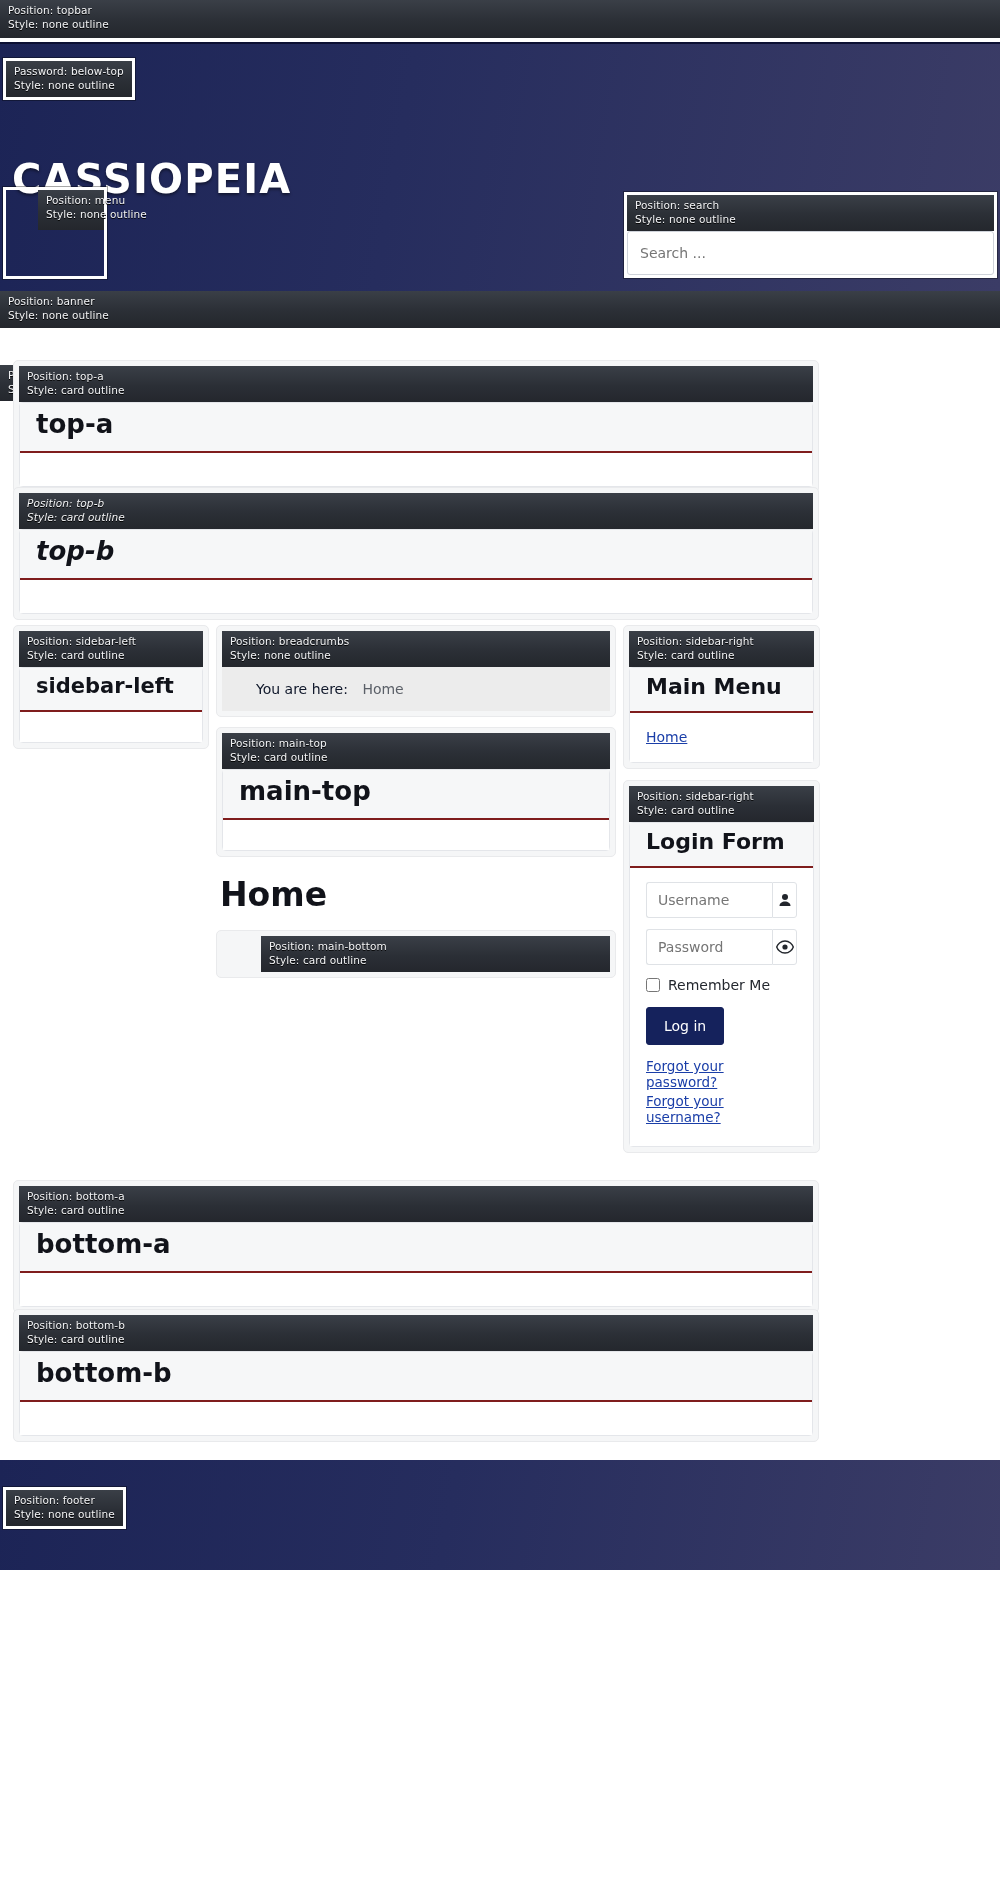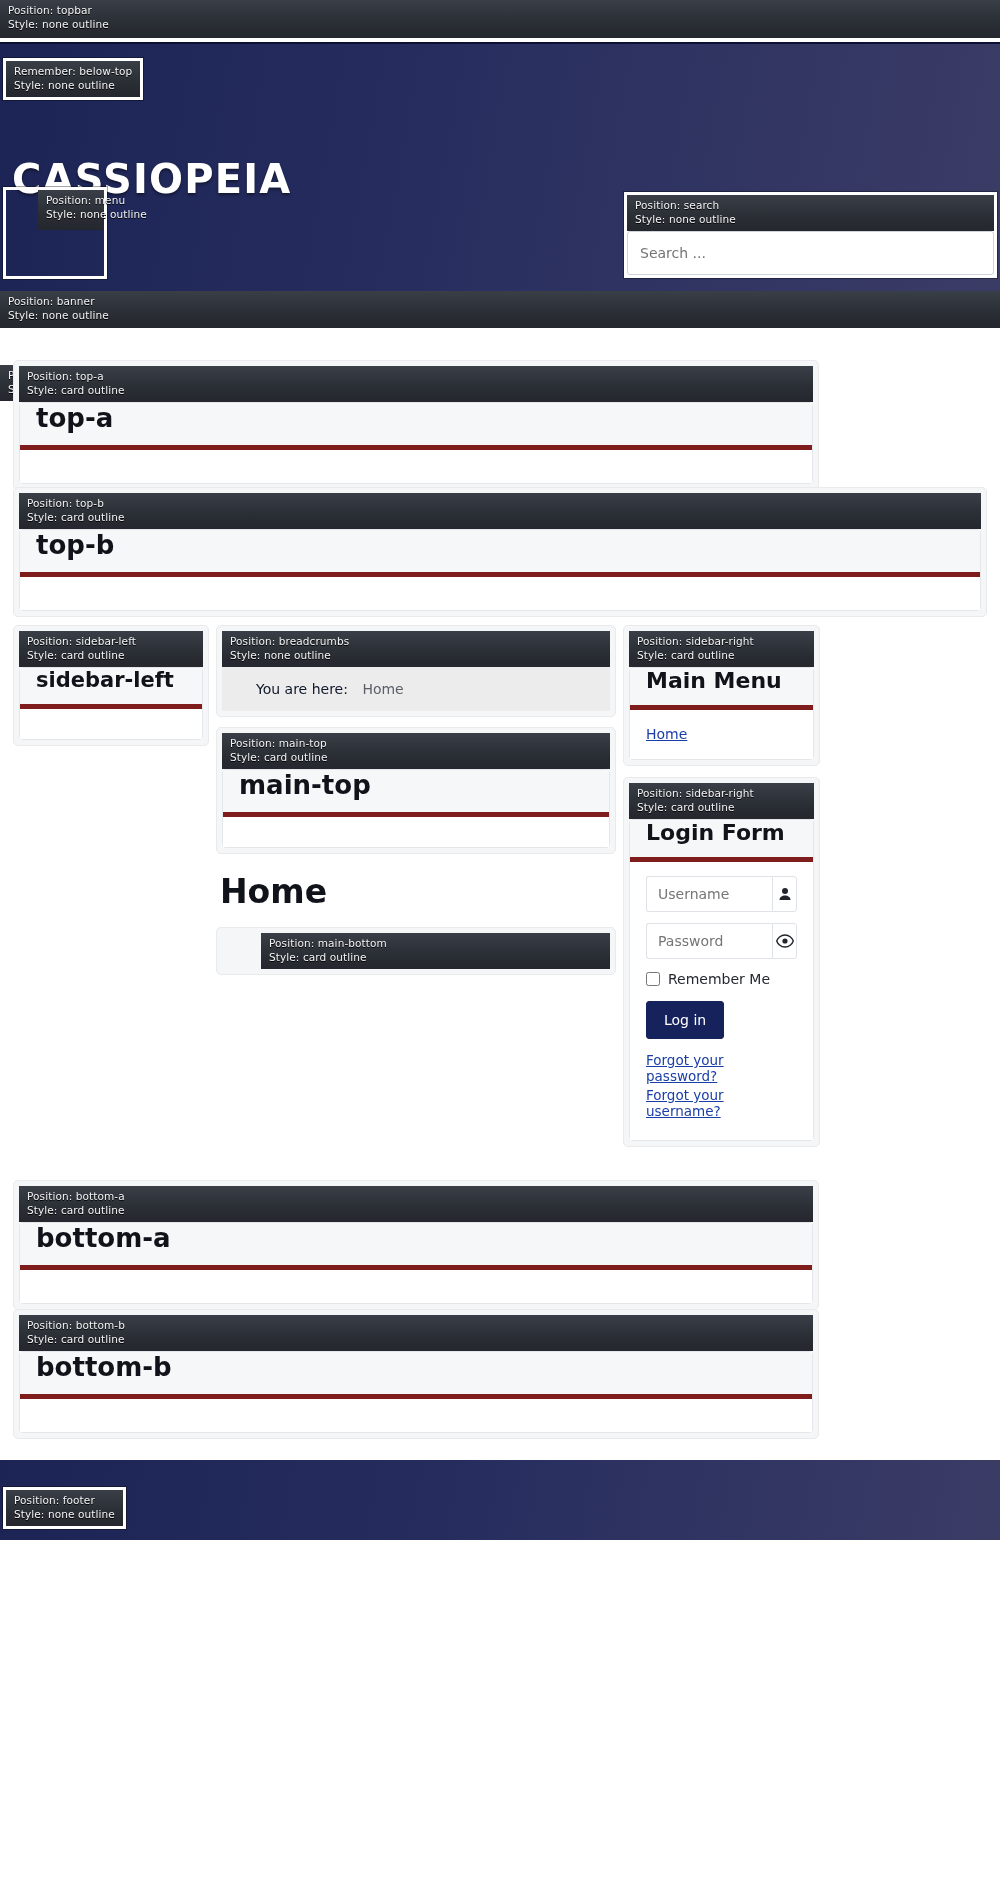--- a/index.html
+++ b/index.html
@@ -81,41 +81,41 @@
   }
 
   
   .card{
     background:#ffffff;
     border:1px solid #e4e6ea;
     border-radius:4px;
   }
   .card-head{
     background:#f6f7f8;
-    border-bottom:5px solid #7f1d1d;
-    padding:0 16px 12px 16px;
+    border-bottom:2px solid #7f1d1d;
+    padding:6px 16px 12px 16px;
   }
   .card-title{
     font-size:26px; font-weight:bold; color:#11131a;
     font-family:"DejaVu Sans", sans-serif;
   }
   .card-body{ background:#ffffff; min-height:30px; }
 
   .wrap-card{
     background:#f5f6f7;
     border:1px solid #e9eaec;
     border-radius:5px;
     padding:5px;
   }
 
   
   .sec{ position:absolute; }
 
   #sec-topa{ left:13px; top:360px; width:806px; }
-  #sec-topb{ left:13px; top:487px; width:974px; }
+  #sec-topb{ left:13px; top:487px; width:806px;font-style:italic; }
 
   #col-left{ left:13px; top:625px; width:196px; }
   #col-mid{ left:216px; top:625px; width:400px; }
   #col-right{ left:623px; top:625px; width:197px; }
 
   #sec-bottoma{ left:13px; top:1180px; width:806px; }
   #sec-bottomb{ left:13px; top:1309px; width:806px; }
 
   .hidden-label{
     position:absolute; left:0; top:365px; width:22px; height:58px;
@@ -185,42 +185,42 @@
     cursor:pointer;
   }
   .login-links{ margin-top:13px; }
   .login-links a{
     display:block; color:#1a3ea8; font-size:13.5px;
     text-decoration:underline; margin-bottom:3px;
   }
 
   
   .footer{
-    position:absolute; left:0; top:1460px; width:1000px; height:80px;
+    position:absolute; left:0; top:1460px; width:1000px; height:110px;
     background:linear-gradient(100deg,#1c2456 0%,#262d5e 45%,#3b3c66 100%);
   }
   .footer-label{ position:absolute; left:3px; top:27px; }
 
   .mb{margin-bottom:0;}
 </style>
 </head>
 <body>
 
 <div class="topbar">
   <div class="poslabel">
     <div>Position: topbar</div>
     <div>Style: none outline</div>
   </div>
 </div>
 
 <div class="header">
 
   <div class="outline-box" style="position:absolute;left:3px;top:14px;">
     <div class="poslabel">
-      <div>Remember: below-top</div>
+      <div>Password: below-top</div>
       <div>Style: none outline</div>
     </div>
   </div>
 
   <div class="brand">CASSIOPEIA</div>
 
   <div class="outline-box menu-box">
     <div class="poslabel" style="height:40px;">
       <div>Position: menu</div>
       <div>Style: none outline</div>

